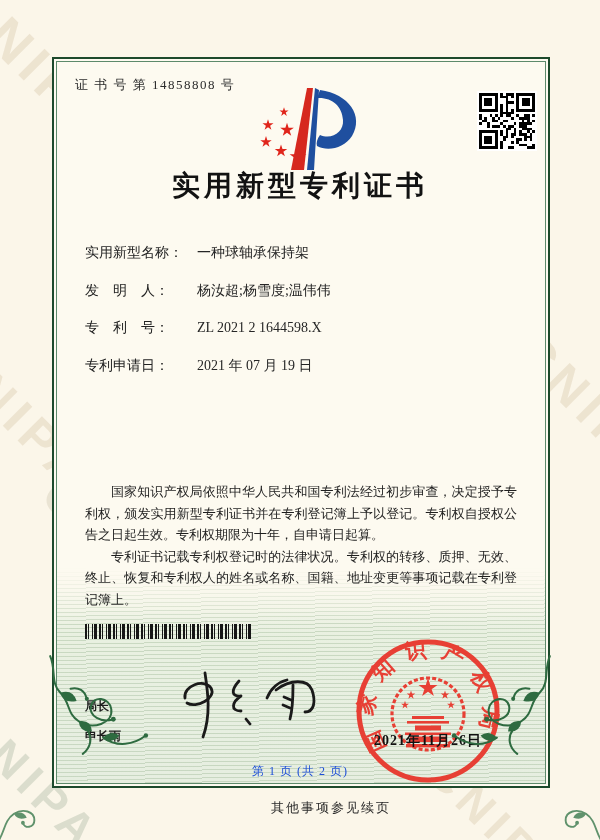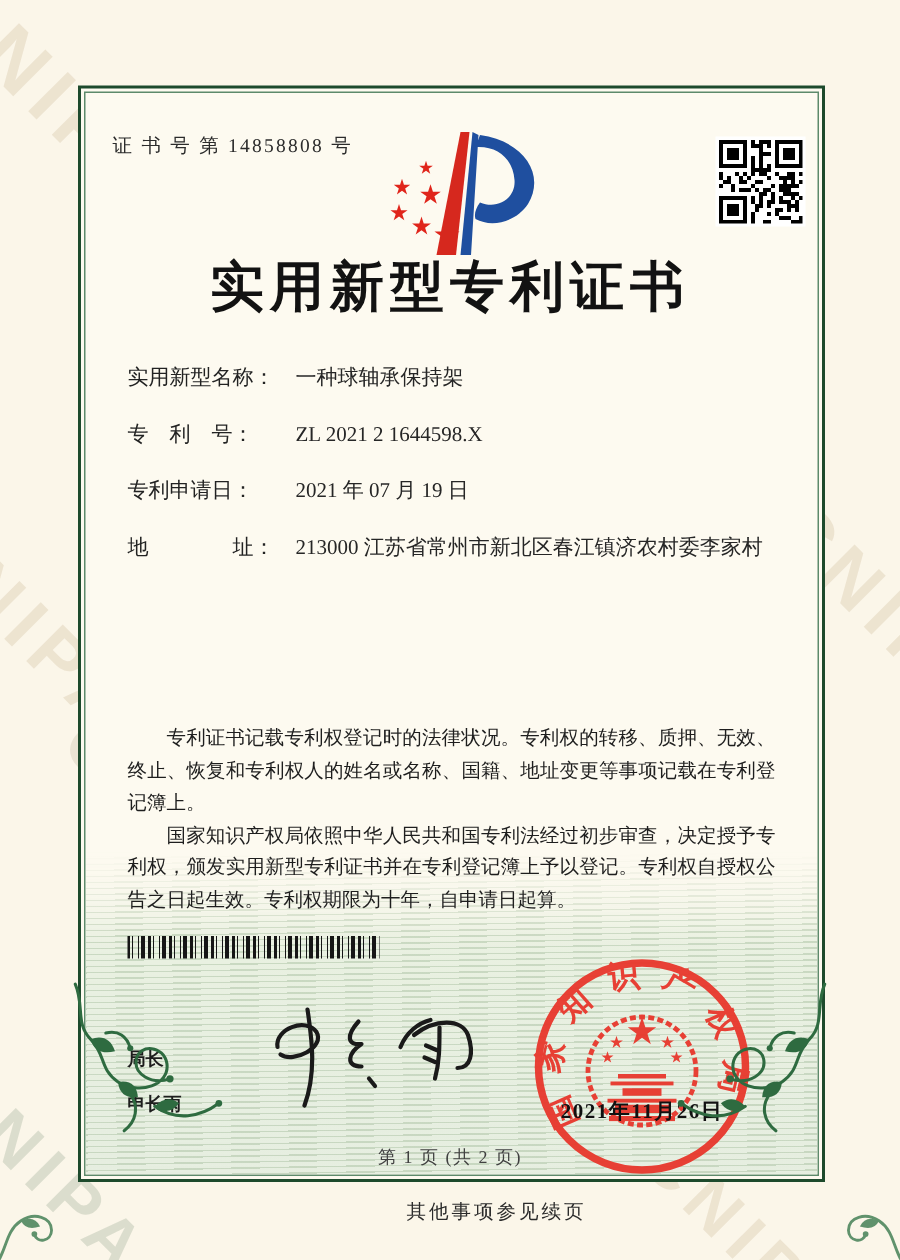--- a/index.html
+++ b/index.html
@@ -16,27 +16,27 @@
   
   .frame{position:absolute;left:52px;top:57px;width:498px;height:731px;border:2px solid #1d4a2c;box-sizing:border-box;background:#fdfaf0;}
   .frame-inner{position:absolute;left:2px;top:2px;right:2px;bottom:2px;border:1px solid #5d8a6b;}
   .wave{position:absolute;left:3px;right:3px;bottom:3px;height:215px;
         background:
           repeating-linear-gradient(179deg, rgba(150,178,142,.38) 0 1px, rgba(255,255,255,0) 1px 4px),
           linear-gradient(to bottom, rgba(231,239,225,0) 0%, rgba(229,238,222,.85) 30%, #e6eee0 100%);
         -webkit-mask-image:linear-gradient(to bottom, transparent 0, #000 55px);
         mask-image:linear-gradient(to bottom, transparent 0, #000 55px);}
 
-  .cert-no{position:absolute;left:75px;top:88px;font-size:13px;letter-spacing:1.5px;color:#2b2b2b;}
+  .cert-no{position:absolute;left:75px;top:76px;font-size:13px;letter-spacing:1.5px;color:#2b2b2b;}
 
   .logo{position:absolute;left:243px;top:85px;width:125px;height:88px;}
   .qr-wrap{position:absolute;left:477px;top:91px;width:60px;height:60px;background:#fff;}
   .qr-wrap svg{position:absolute;left:2px;top:2px;}
 
-  .title{position:absolute;left:0;top:167px;width:100%;text-align:center;font-size:36px;font-weight:bold;
+  .title{position:absolute;left:0;top:167px;width:100%;text-align:center;font-size:28px;font-weight:bold;
          letter-spacing:4px;color:#121212;}
 
   .fields{position:absolute;left:85px;top:241px;width:440px;font-size:14px;color:#2a2a2a;}
   .frow{margin-bottom:13.5px;line-height:24px;white-space:nowrap;}
   .f-label{display:inline-block;min-width:112px;color:#222;}
   .f-value{color:#262626;}
   .f-second{margin-left:30px;}
 
   .paras{position:absolute;left:85px;top:481px;width:432px;font-size:13px;line-height:21.5px;
          color:#1e1e1e;text-align:justify;}
@@ -47,21 +47,21 @@
       transparent 4px 7px,#161616 7px 8px,transparent 8px 9px,#161616 9px 12px,transparent 12px 14px);}
 
   .signer{position:absolute;left:85px;top:691px;font-family:"Liberation Sans","DejaVu Sans",sans-serif;
           font-size:12px;font-weight:600;color:#1d1d1d;line-height:30px;}
   .signature{position:absolute;left:170px;top:645px;width:180px;height:120px;}
 
   .seal{position:absolute;left:353px;top:636px;width:150px;height:150px;opacity:.95;}
   .seal-date{position:absolute;left:350px;top:732px;width:156px;text-align:center;font-size:14px;
              font-weight:bold;letter-spacing:1px;color:#111;}
 
-  .page-info{position:absolute;left:0;top:763px;width:100%;text-align:center;font-size:12px;color:#404040;letter-spacing:1px;}
+  .page-info{position:absolute;left:0;top:763px;width:100%;text-align:center;font-size:12px;color:#1d4ed8;letter-spacing:1px;}
   .cont-note{position:absolute;left:0;top:799px;width:100%;text-align:center;font-size:13px;color:#2a2a2a;letter-spacing:2px;margin-left:31px;}
 
   .corner{position:absolute;width:112px;height:112px;}
   .corner.bl{left:40px;top:650px;}
   .corner.br{right:40px;top:650px;transform:scaleX(-1);}
   .corner.pb-l{left:-14px;top:782px;width:70px;height:70px;opacity:.8;}
   .corner.pb-r{right:-14px;top:782px;width:70px;height:70px;transform:scaleX(-1);opacity:.8;}
 </style>
 </head>
 <body>
@@ -235,33 +235,33 @@
       </svg>
   </div>
 
   <div class="title">实用新型专利证书</div>
 
   <div class="fields">
     <div class="frow">
       <span class="f-label">实用新型名称：</span><span class="f-value">一种球轴承保持架</span>
     </div>
     <div class="frow">
+      <span class="f-label">发　明　人：</span><span class="f-value">杨汝超;杨雪度;温伟伟</span>
+    </div>
+    <div class="frow">
       <span class="f-label">专　利　号：</span><span class="f-value">ZL 2021 2 1644598.X</span>
     </div>
     <div class="frow">
       <span class="f-label">专利申请日：</span><span class="f-value">2021 年 07 月 19 日</span>
     </div>
-    <div class="frow">
-      <span class="f-label">地　　　　址：</span><span class="f-value">213000 江苏省常州市新北区春江镇济农村委李家村</span>
-    </div>
   </div>
 
   <div class="paras">
+    <p>国家知识产权局依照中华人民共和国专利法经过初步审查，决定授予专利权，颁发实用新型专利证书并在专利登记簿上予以登记。专利权自授权公告之日起生效。专利权期限为十年，自申请日起算。</p>
     <p>专利证书记载专利权登记时的法律状况。专利权的转移、质押、无效、终止、恢复和专利权人的姓名或名称、国籍、地址变更等事项记载在专利登记簿上。</p>
-    <p>国家知识产权局依照中华人民共和国专利法经过初步审查，决定授予专利权，颁发实用新型专利证书并在专利登记簿上予以登记。专利权自授权公告之日起生效。专利权期限为十年，自申请日起算。</p>
   </div>
 
   <div class="barcode"></div>
 
   <div class="signer">
     <div>局长</div>
     <div>申长雨</div>
   </div>
 
   <svg class="signature" viewBox="0 0 180 120">

